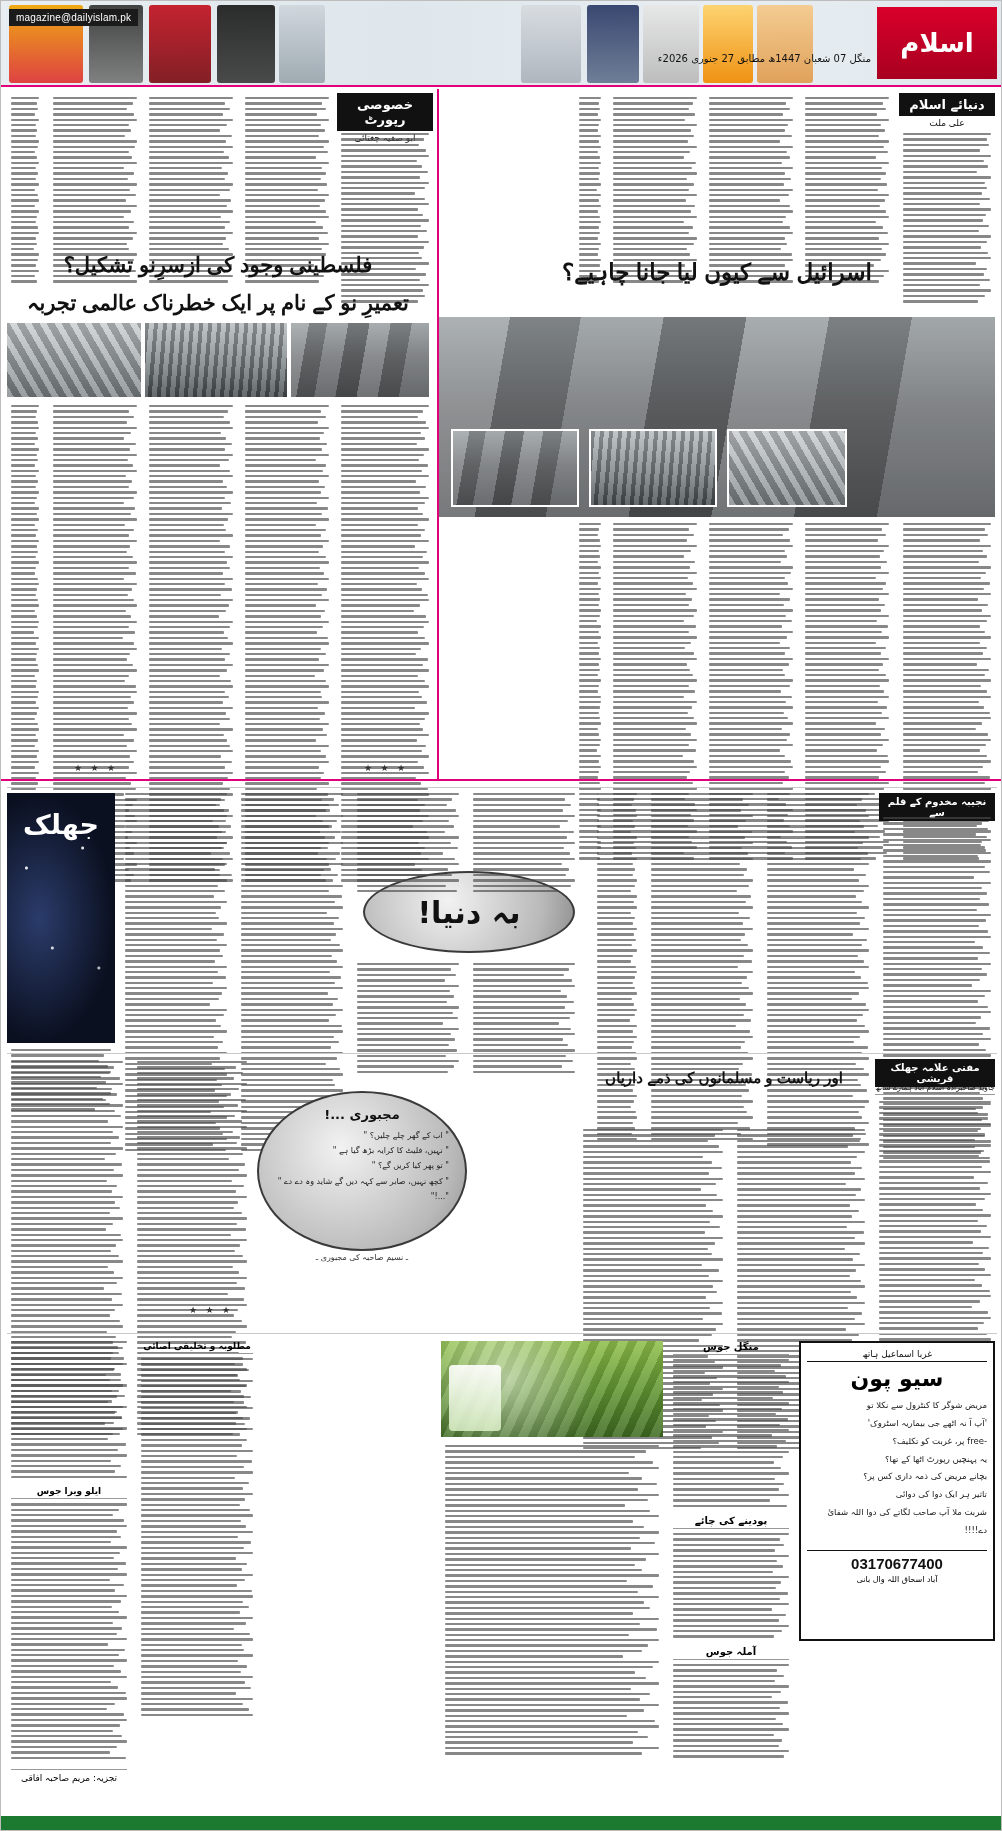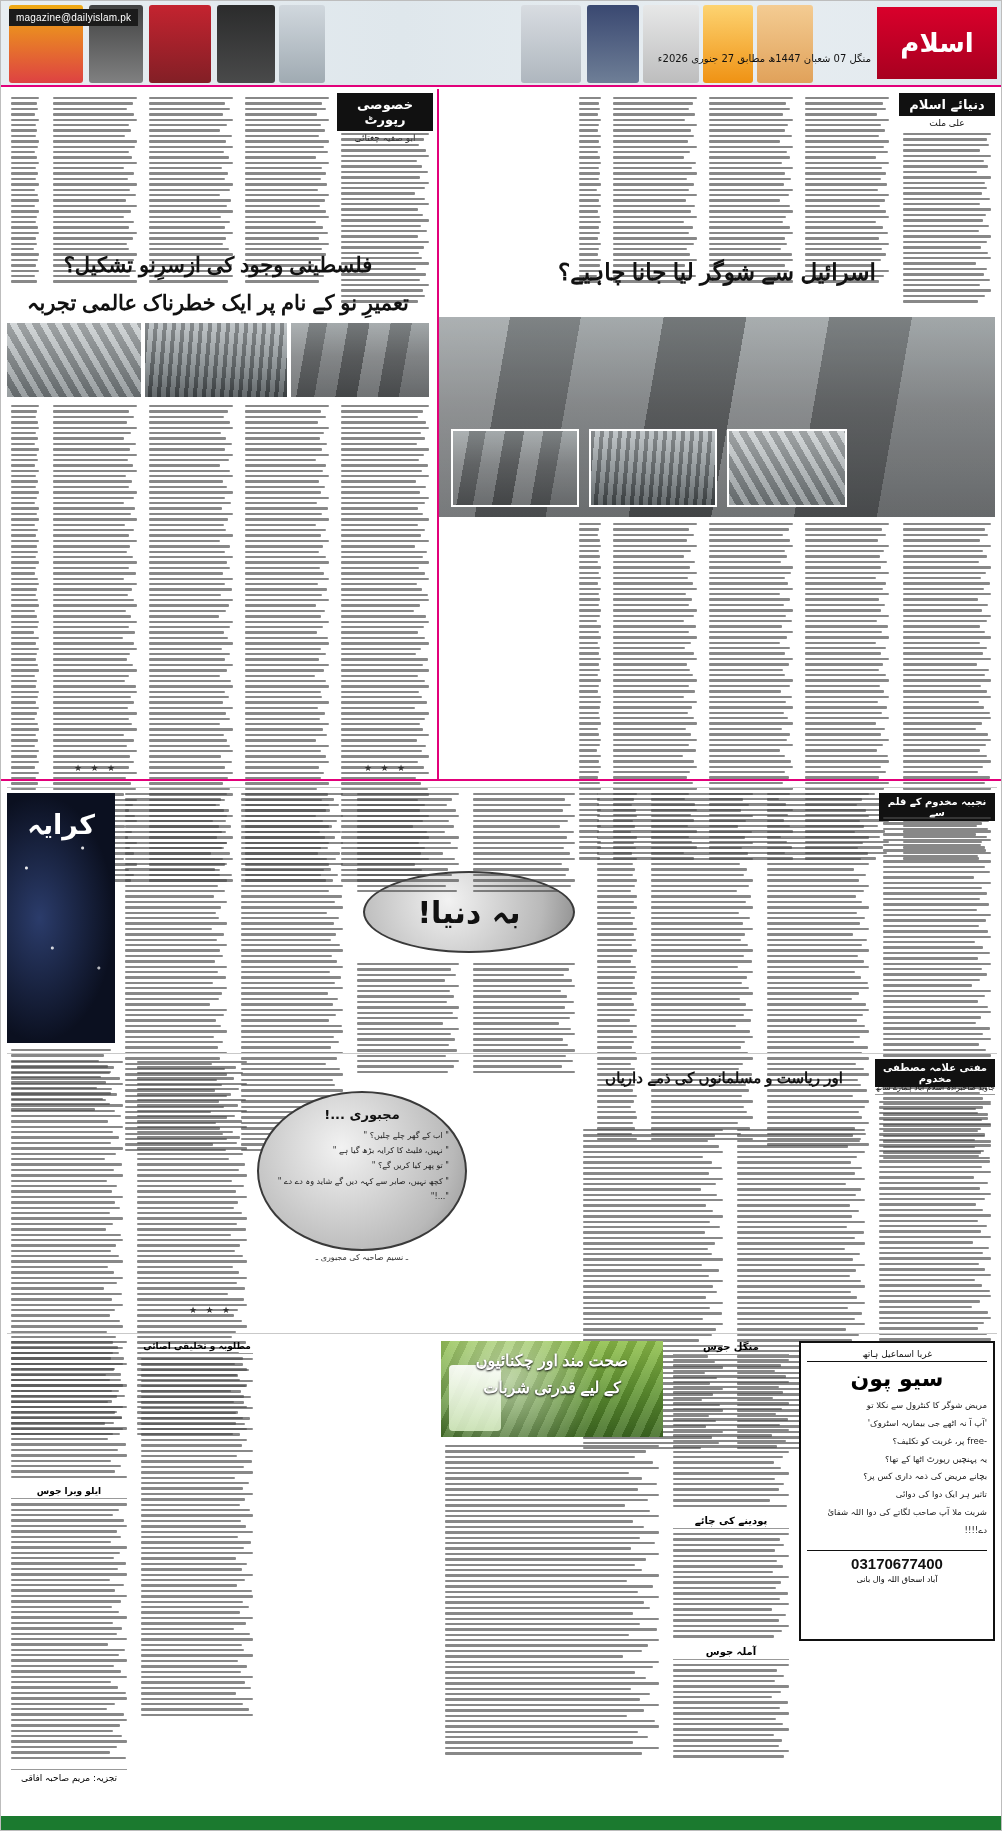--- a/index.html
+++ b/index.html
@@ -375,21 +375,21 @@
         <i style="width:88%"></i>
         <i style="width:99%"></i>
         <i style="width:95%"></i>
         <i style="width:100%"></i>
         <i style="width:83%"></i>
         <i style="width:91%"></i>
     </span>
   </div>
 
   <div class="block" style="right:6px; top:250px; width:556px; height:58px;">
-    <div class="hl" style="font-size:23px; margin-top:4px;">اسرائیل سے شوگر لیا جانا چاہیے؟</div>
+    <div class="hl" style="font-size:23px; margin-top:4px;">اسرائیل سے کیوں لیا جانا چاہیے؟</div>
   </div>
 
   <div class="photo rubble block" style="right:6px; top:316px; width:556px; height:200px;">
     <div class="photo rubble" style="position:absolute; left:12px; bottom:10px; width:128px; height:78px; border:2px solid #fff;"></div>
     <div class="photo crowd" style="position:absolute; left:150px; bottom:10px; width:128px; height:78px; border:2px solid #fff;"></div>
     <div class="photo tent" style="position:absolute; left:288px; bottom:10px; width:120px; height:78px; border:2px solid #fff;"></div>
   </div>
 
   <div class="block colpad" style="right:6px; top:522px; width:96px;">
     <span class="tx small">
@@ -1401,21 +1401,21 @@
         <i style="width:87%"></i>
     </span>
   </div>
 
   <div class="star-sep" style="position:absolute; left:50px; top:762px; width:90px;">★ ★ ★</div>
   <div class="star-sep" style="position:absolute; left:340px; top:762px; width:90px;">★ ★ ★</div>
 
   <div class="hrule" style="left:6px; top:786px; width:990px;"></div>
 
   <div class="photo night block" style="left:6px; top:792px; width:108px; height:250px;">
-    <div class="urdu" style="position:absolute; left:0; right:0; top:16px; text-align:center; color:#fff; font-size:27px; font-weight:bold; letter-spacing:1px;">کرایہ</div>
+    <div class="urdu" style="position:absolute; left:0; right:0; top:16px; text-align:center; color:#fff; font-size:27px; font-weight:bold; letter-spacing:1px;">جھلک</div>
   </div>
   <div class="block colpad" style="left:6px; top:1048px; width:108px;">
     <span class="tx small">
       <i style="width:100%"></i>
         <i style="width:93%"></i>
         <i style="width:88%"></i>
         <i style="width:97%"></i>
         <i style="width:100%"></i>
         <i style="width:90%"></i>
         <i style="width:95%"></i>
@@ -1951,21 +1951,21 @@
         <i style="width:90%"></i>
         <i style="width:95%"></i>
         <i style="width:87%"></i>
         <i style="width:100%"></i>
     </span>
   </div>
 
   <div class="hrule" style="left:6px; top:1052px; width:990px;"></div>
 
   <div class="block" style="right:6px; top:1058px; width:120px;">
-    <div class="bar-black urdu" style="font-size:10px; padding:3px 0;">مفتی علامہ مصطفی مخدوم</div>
+    <div class="bar-black urdu" style="font-size:10px; padding:3px 0;">مفتی علامہ جھلک قریشی</div>
   </div>
   <div class="block" style="right:6px; top:1082px; width:120px;">
     <div class="urdu" style="font-size:7.5px; text-align:center; color:#111; border-bottom:1px solid #999; padding-bottom:2px;">جاوید صاحبزادہ اسلام آباد ہمارے ساتھ</div>
   </div>
   <div class="block colpad" style="right:6px; top:1100px; width:120px;">
     <span class="tx small">
       <i style="width:100%"></i>
         <i style="width:93%"></i>
         <i style="width:88%"></i>
         <i style="width:97%"></i>
@@ -2427,24 +2427,20 @@
         <i style="width:94%"></i>
         <i style="width:91%"></i>
         <i style="width:100%"></i>
         <i style="width:96%"></i>
     </span>
   </div>
 
   <div class="photo green block" style="right:338px; top:1340px; width:222px; height:96px;">
     <div style="position:absolute; left:8px; bottom:6px; width:52px; height:66px; background:linear-gradient(180deg,rgba(255,255,255,.9),rgba(220,240,200,.85)); border-radius:4px;"></div>
   </div>
-  <div class="block" style="right:338px; top:1348px; width:222px;">
-    <div class="hl" style="font-size:16px; color:#fff; text-shadow:0 1px 2px #000;">صحت مند اور چکنائیوں</div>
-    <div class="hl" style="font-size:16px; color:#fff; text-shadow:0 1px 2px #000; margin-top:3px;">کے لیے قدرتی شربات</div>
-  </div>
   <div class="block colpad" style="right:338px; top:1444px; width:222px;">
     <span class="tx small">
       <i style="width:100%"></i>
         <i style="width:94%"></i>
         <i style="width:89%"></i>
         <i style="width:97%"></i>
         <i style="width:100%"></i>
         <i style="width:86%"></i>
         <i style="width:92%"></i>
         <i style="width:99%"></i>

